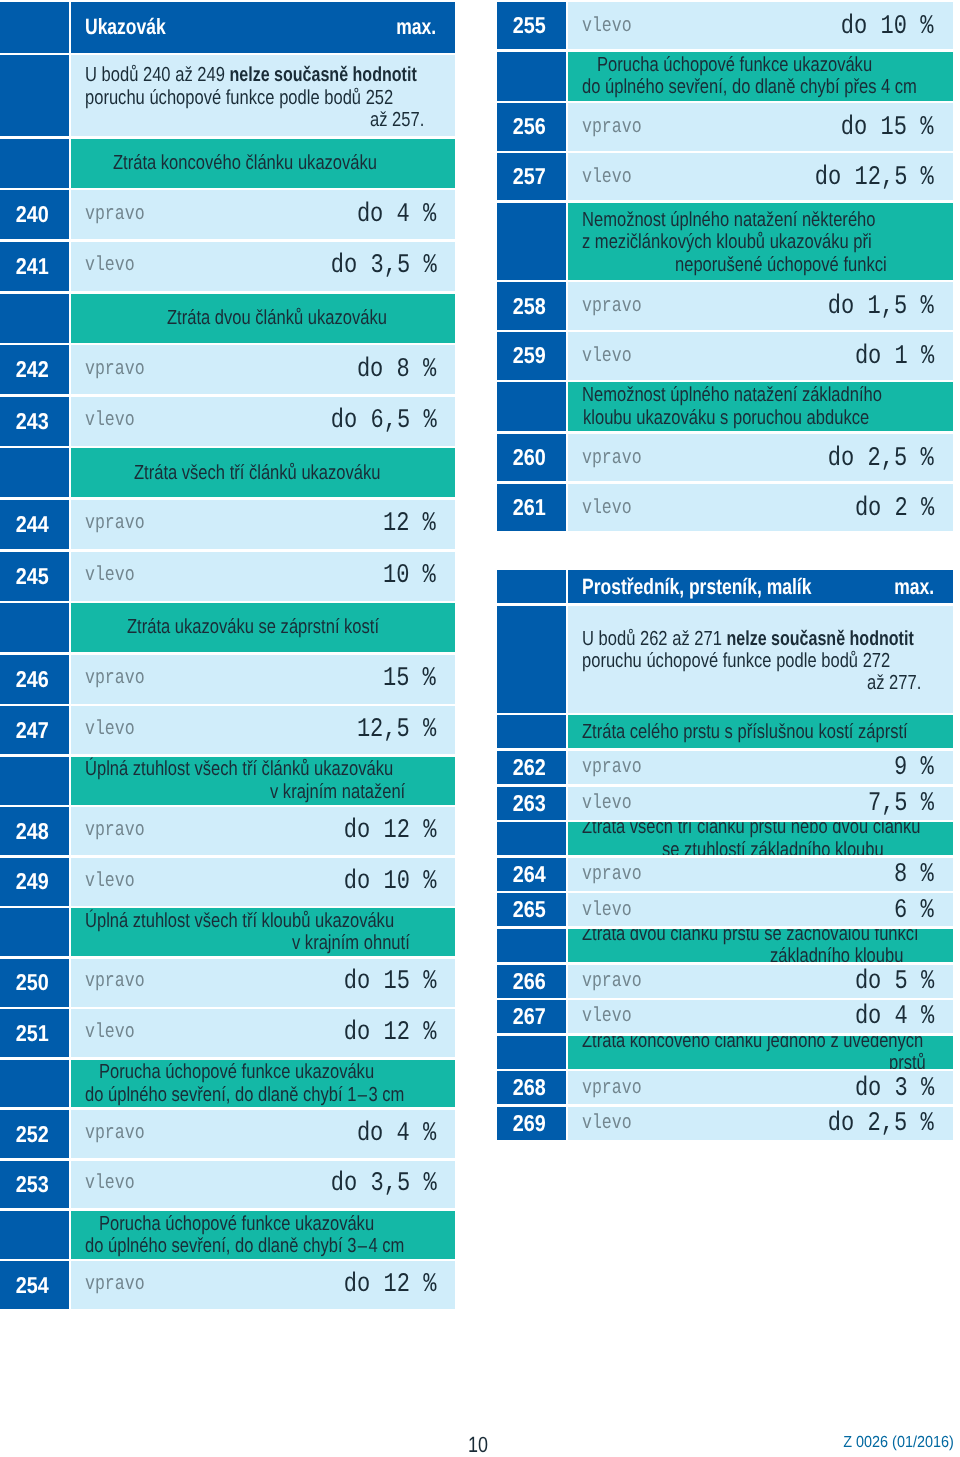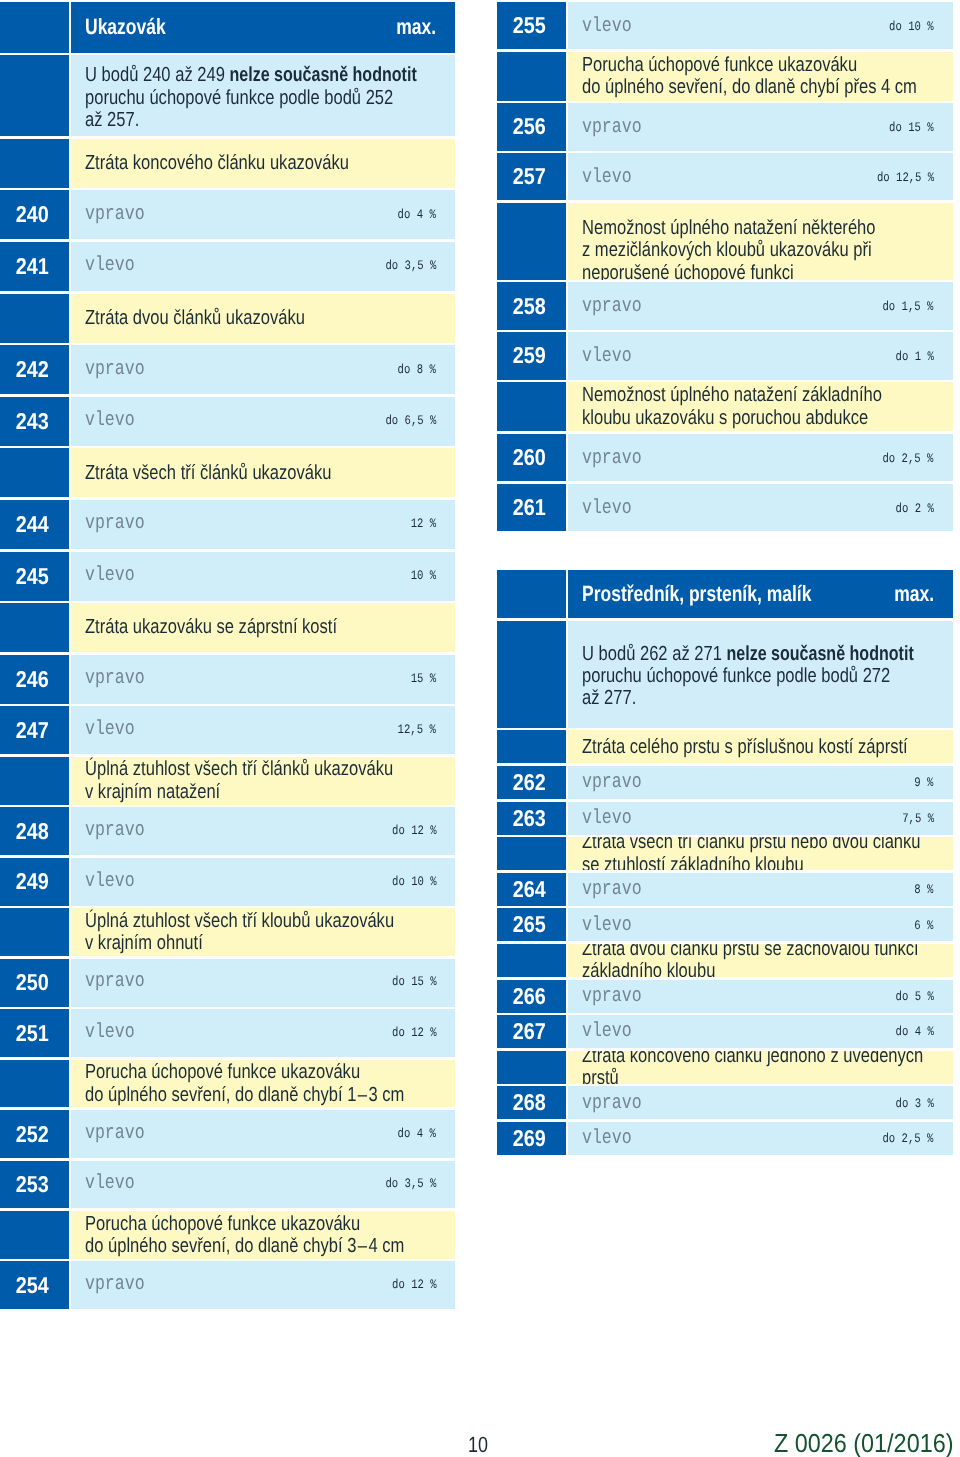--- a/index.html
+++ b/index.html
@@ -15,46 +15,46 @@
   #left-table .row.p1{height:49.0px;}
   #left-table .row.p2{height:47.88px;}
   #left-table .row.header{height:51.1px;}
   #left-table .row.note{height:81.0px;}
   #right-table-top .row{height:47.27px;}
   #right-table-top .item-inner{position:relative;top:1.5px;}
   #right-table-bottom .item-inner{position:relative;top:1px;}
   #right-table-top .row.desc{height:49.0px;}
   #right-table-top .row.desc3{height:76.8px;}
   #right-table-bottom .row{height:33px;}
-  #right-table-bottom .row.header{height:48px;}
+  #right-table-bottom .row.header{height:33px;}
   #right-table-bottom .row.note{height:107px;}
   .numcell{width:68.5px;flex:0 0 68.5px;background:#005CAB;display:flex;align-items:center;justify-content:center;}
   .numtxt{color:#ffffff;font-weight:bold;font-size:23px;line-height:23px;
           display:inline-block;transform:scaleX(0.86) translateZ(0);position:relative;left:-2.3px;backface-visibility:hidden;}
   .content{flex:1 1 auto;min-width:0;margin-left:2.6px;display:flex;align-items:center;overflow:hidden;}
   .row.header .content{background:#005CAB;}
   .row.note .content{background:#D2EDFA;}
-  .row.desc .content,.row.desc3 .content{background:#fef9c3;}
+  .row.desc .content,.row.desc3 .content{background:#14b8a6;}
   .row.item .content{background:#D0EDFA;}
   .hdr-inner{display:flex;justify-content:space-between;align-items:center;width:100%;padding:0 18.8px 0 13.8px;box-sizing:border-box;}
   .sx{display:inline-block;transform:scaleX(0.816) translateZ(0);transform-origin:left center;white-space:nowrap;backface-visibility:hidden;}
   .sxr{display:inline-block;transform:scaleX(0.816) translateZ(0);transform-origin:right center;white-space:nowrap;backface-visibility:hidden;}
   .hdr-title,.hdr-max{color:#fff;font-weight:bold;font-size:22px;line-height:22px;}
   .hdr-title .sx{transform:scaleX(0.795) translateZ(0);}
   .hdr-max .sxr{transform:scaleX(0.795) translateZ(0);}
-  .inner{width:100%;padding:0 18.8px 0 13.8px;box-sizing:border-box;}
+  .inner{width:100%;padding:0 18.8px 0 13.8px;box-sizing:border-box;text-align:right;}
   .row.note .inner{position:relative;top:2px;}
-  .row.desc3 .inner{position:relative;top:9px;}
+  .row.desc3 .inner{position:relative;top:1px;}
   .line{font-size:20.3px;color:#1A2C37;line-height:22.3px;white-space:nowrap;}
   .b{font-weight:bold;display:inline-block;transform:scaleX(0.97);transform-origin:left center;}
   .item-inner{display:flex;justify-content:space-between;align-items:center;width:100%;padding:0 18.8px 0 13.8px;box-sizing:border-box;font-family:Liberation Mono, monospace;}
   .side{font-size:20.3px;line-height:20.3px;color:#72868F;}
-  .val{font-size:13px;line-height:20.3px;color:#1A2C37;}
+  .val{font-size:27px;line-height:20.3px;color:#1A2C37;}
   #page-num{position:absolute;left:468.3px;top:1434.5px;font-size:22px;color:#1A2C37;line-height:20.3px;}
-  #doc-code{position:absolute;left:0px;top:1433px;width:953.5px;text-align:right;font-size:26px;color:#14532d;line-height:20.3px;}
+  #doc-code{position:absolute;left:0px;top:1433px;width:953.5px;text-align:right;font-size:16px;color:#0369a1;line-height:20.3px;}
   #doc-code .sxr{transform:scaleX(0.9) translateZ(0);}
 </style>
 </head>
 <body>
 
 <div class="tbl" id="left-table">
     <div class="row header p1">
       <div class="numcell"></div>
       <div class="content">
         <div class="hdr-inner">

